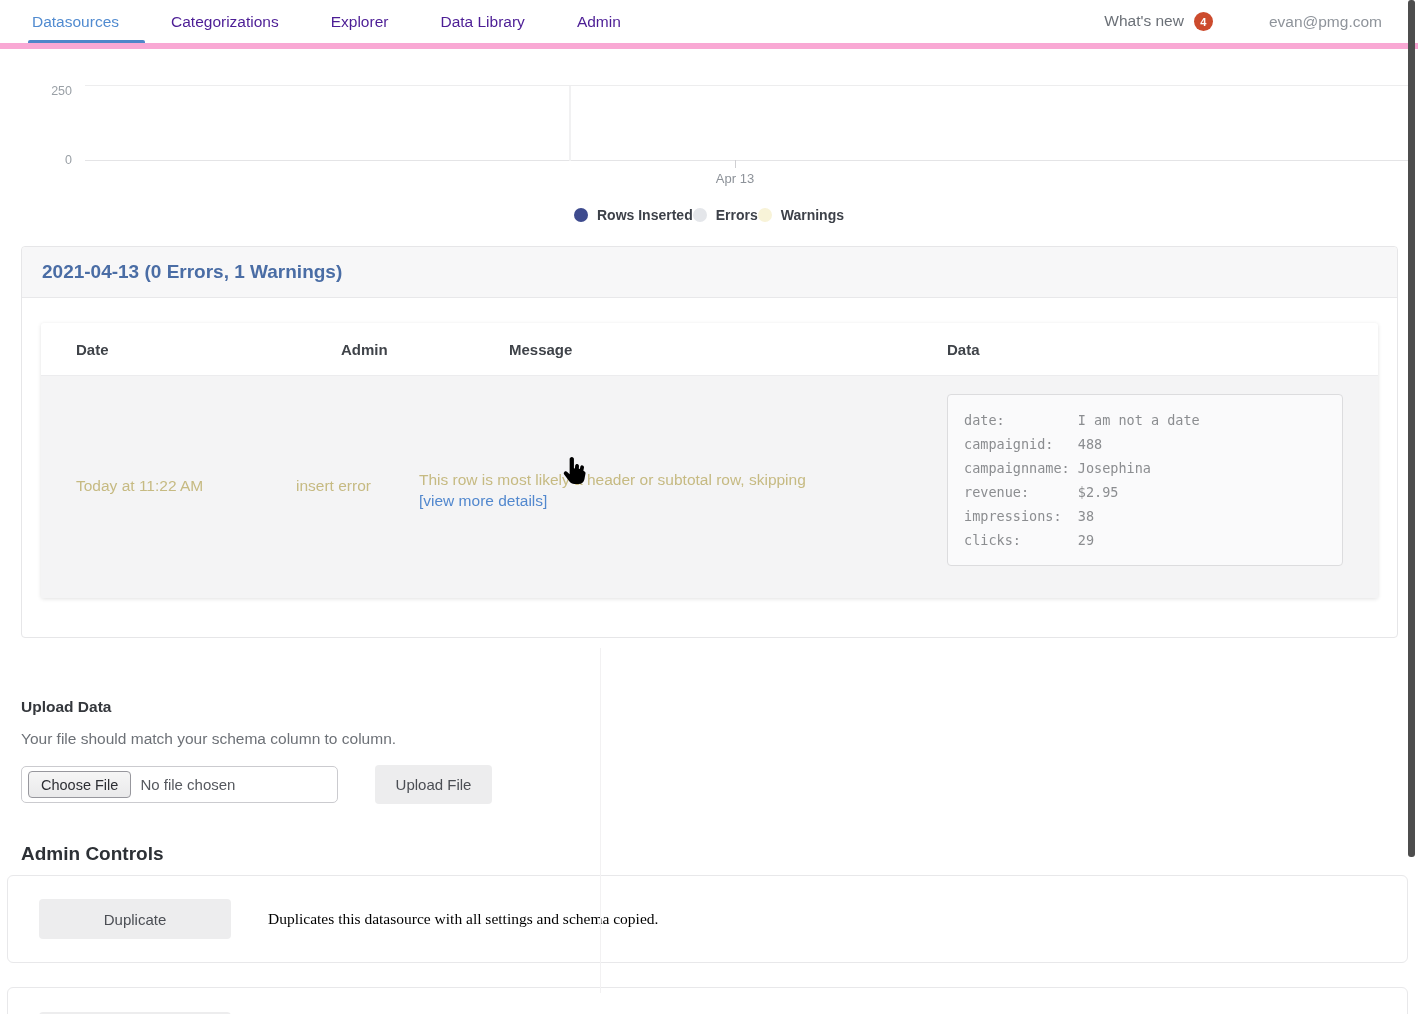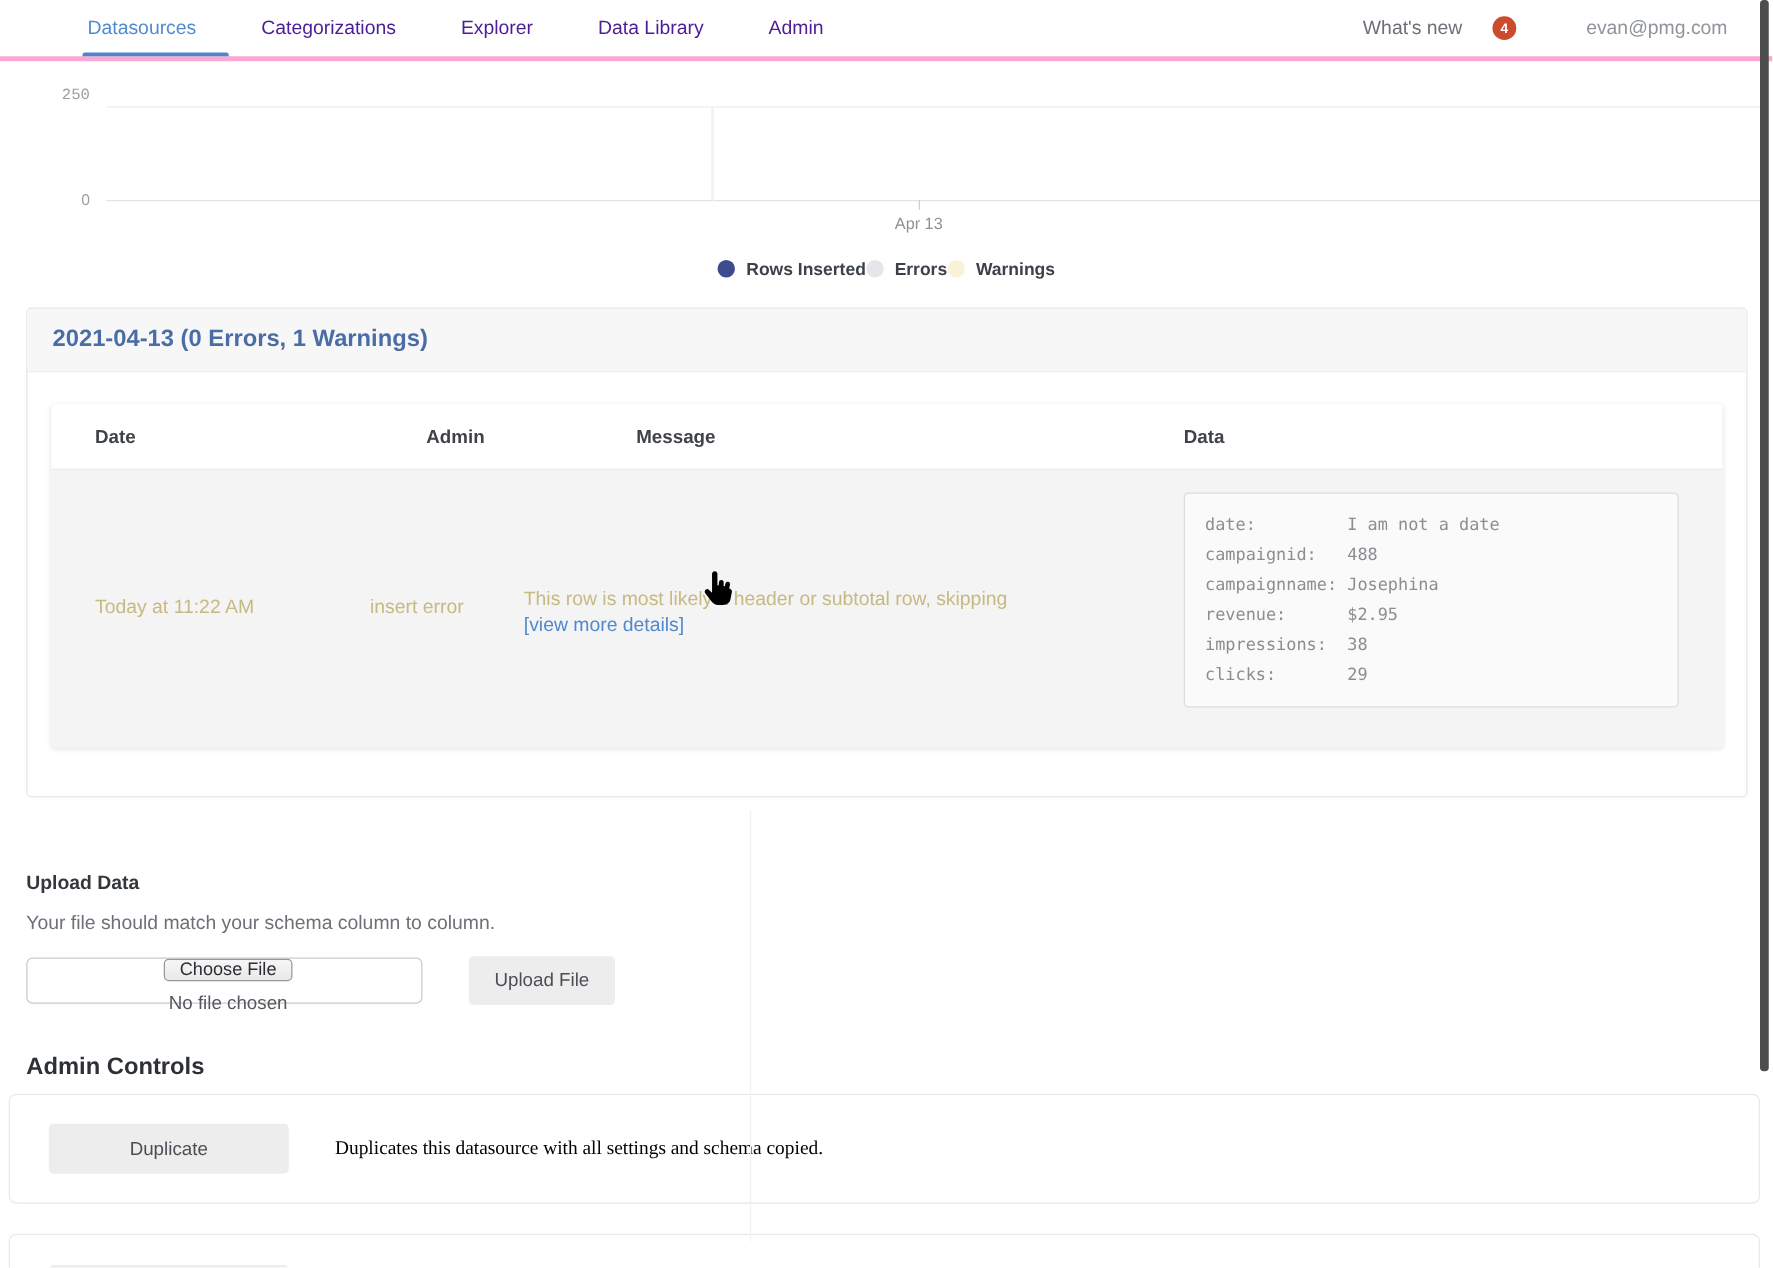--- a/index.html
+++ b/index.html
@@ -10,53 +10,53 @@
     color: #3c4043;
     overflow: hidden;
     position: relative;
   }
   .page { position: relative; width: 1418px; height: 1014px; background:#fff; }
 
   
   .nav {
     position: absolute; top: 0; left: 0; right: 0; height: 49px;
     display: flex; align-items: center;
-    border-bottom: 4px solid #f9a8d4;
+    border-bottom: 6px solid #f9a8d4;
     background: #fff;
-    padding-left: 70px;
+    padding-left: 32px;
   }
   .nav-tabs { display: flex; gap: 52px; height: 100%; align-items: center; }
   .nav-tab {
     position: relative; font-size: 15.5px; color: #4c1d95; cursor: pointer;
     height: 100%; display: flex; align-items: center;
   }
   .nav-tab.active { color: #518bd0; }
   .nav-tab.active .tab-underline {
     position: absolute; left: -4px; right: -26px; bottom: 0; height: 3px;
     background: #4e86c9; border-radius: 2px 2px 0 0;
   }
   .nav-right {
     margin-left: auto; display: flex; align-items: center; gap: 56px;
     padding-right: 36px; font-size: 15.5px;
   }
-  .whats-new { display: flex; align-items: center; gap: 24px; color: #6b7077; cursor: pointer; }
+  .whats-new { display: flex; align-items: flex-start; gap: 10px; color: #6b7077; cursor: pointer; }
   .badge {
     width: 19px; height: 19px; border-radius: 50%; background: #cc4b2d;
     color: #fff; font-size: 11px; font-weight: bold;
     display: flex; align-items: center; justify-content: center;
   }
   .user-email { color: #8f949b; }
 
   
   .chart { position: absolute; top: 49px; left: 0; right: 0; height: 194px; }
   .gridline { position: absolute; left: 85px; right: 10px; height: 1px; background: #ededee; }
   .gridline.top { top: 36px; }
   .gridline.bottom { top: 111px; background: #e4e4e6; }
   .ytick { position: absolute; left: 0; width: 72px; text-align: right; font-size: 12.5px; color: #9aa0a6; }
-  .ytick.top { top: 20px; font-family: Liberation Mono, monospace; }
+  .ytick.top { top: 35px; }
   .ytick.bottom { top: 104px; }
   .faint-bar { position: absolute; left: 569px; top: 37px; width: 2px; height: 75px; background: #f1f1f2; }
   .xtick-mark { position: absolute; left: 735px; top: 111px; width: 1px; height: 8px; background: #cfcfd2; }
   .xtick-label { position: absolute; left: 685px; top: 122px; width: 100px; text-align: center; font-size: 13px; color: #8d9299; }
   .legend { position: absolute; left: 0; right: 0; top: 158px; display: flex; justify-content: center; align-items: center; }
   .legend-item { display: flex; align-items: center; gap: 9px; font-size: 14px; font-weight: bold; color: #3d4149; }
   .legend-dot { width: 14px; height: 14px; border-radius: 50%; }
   .dot-rows { background: #3e4b8e; }
   .dot-errors { background: #e4e6ea; }
   .dot-warnings { background: #f8f3d8; }
@@ -101,21 +101,21 @@
   .kv { display: flex; }
   .kv .k { width: 14ch; flex: none; }
 
   
   .upload { position: absolute; top: 698px; left: 21px; }
   .section-heading-sm { font-size: 15.5px; font-weight: bold; color: #34373c; }
   .upload-desc { margin-top: 14px; font-size: 15.5px; color: #6d7177; }
   .upload-controls { margin-top: 17px; display: flex; align-items: center; }
   .file-input {
     width: 317px; height: 37px; border: 1px solid #cbcbcf; border-radius: 5px;
-    background: #fff; display: flex; align-items: center; padding-left: 6px; gap: 9px; flex-direction: column;
+    background: #fff; display: flex; align-items: center; padding-left: 6px; gap: 9px;
   }
   .choose-file-btn {
     height: 27px; padding: 0 12px; border: 1px solid #97979d; border-radius: 4px;
     background: linear-gradient(#f6f6f6, #e9e9ea); font-size: 14.5px; color: #2c2e33;
     display: flex; align-items: center; cursor: pointer;
     font-family: "Liberation Sans", sans-serif;
   }
   .file-status { font-size: 15px; color: #55585e; }
   .btn-gray {
     background: #ededee; border: none; border-radius: 4px; color: #4b4e54;

